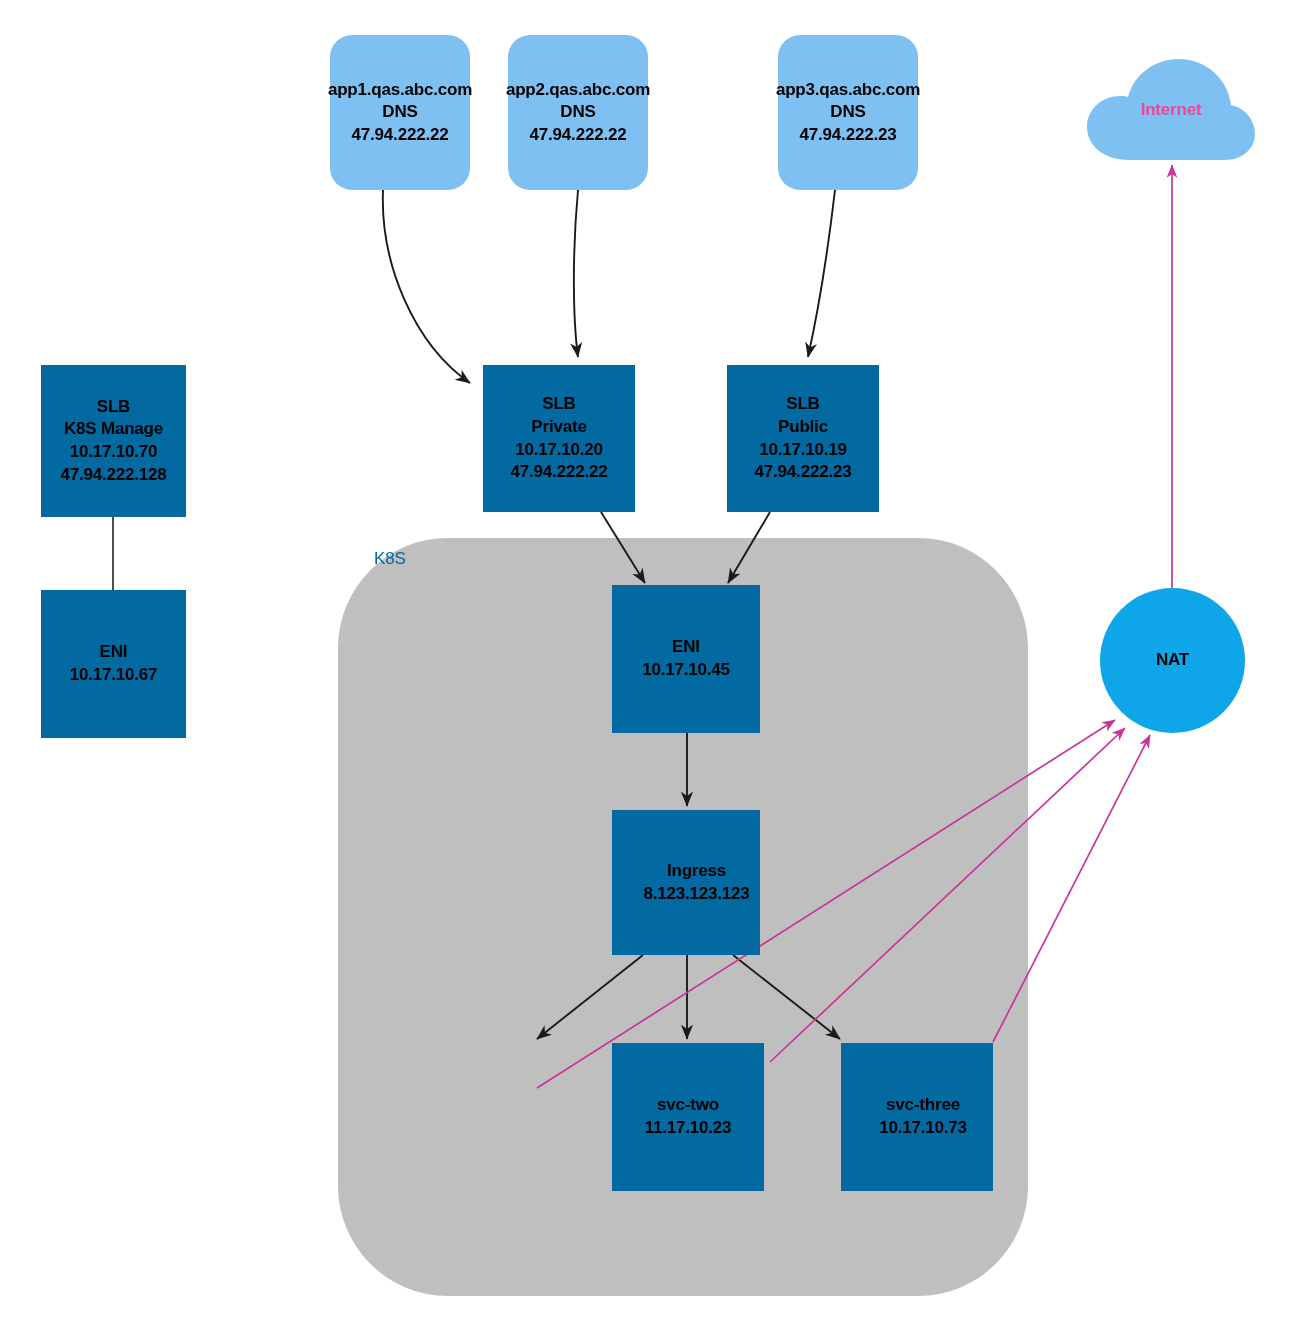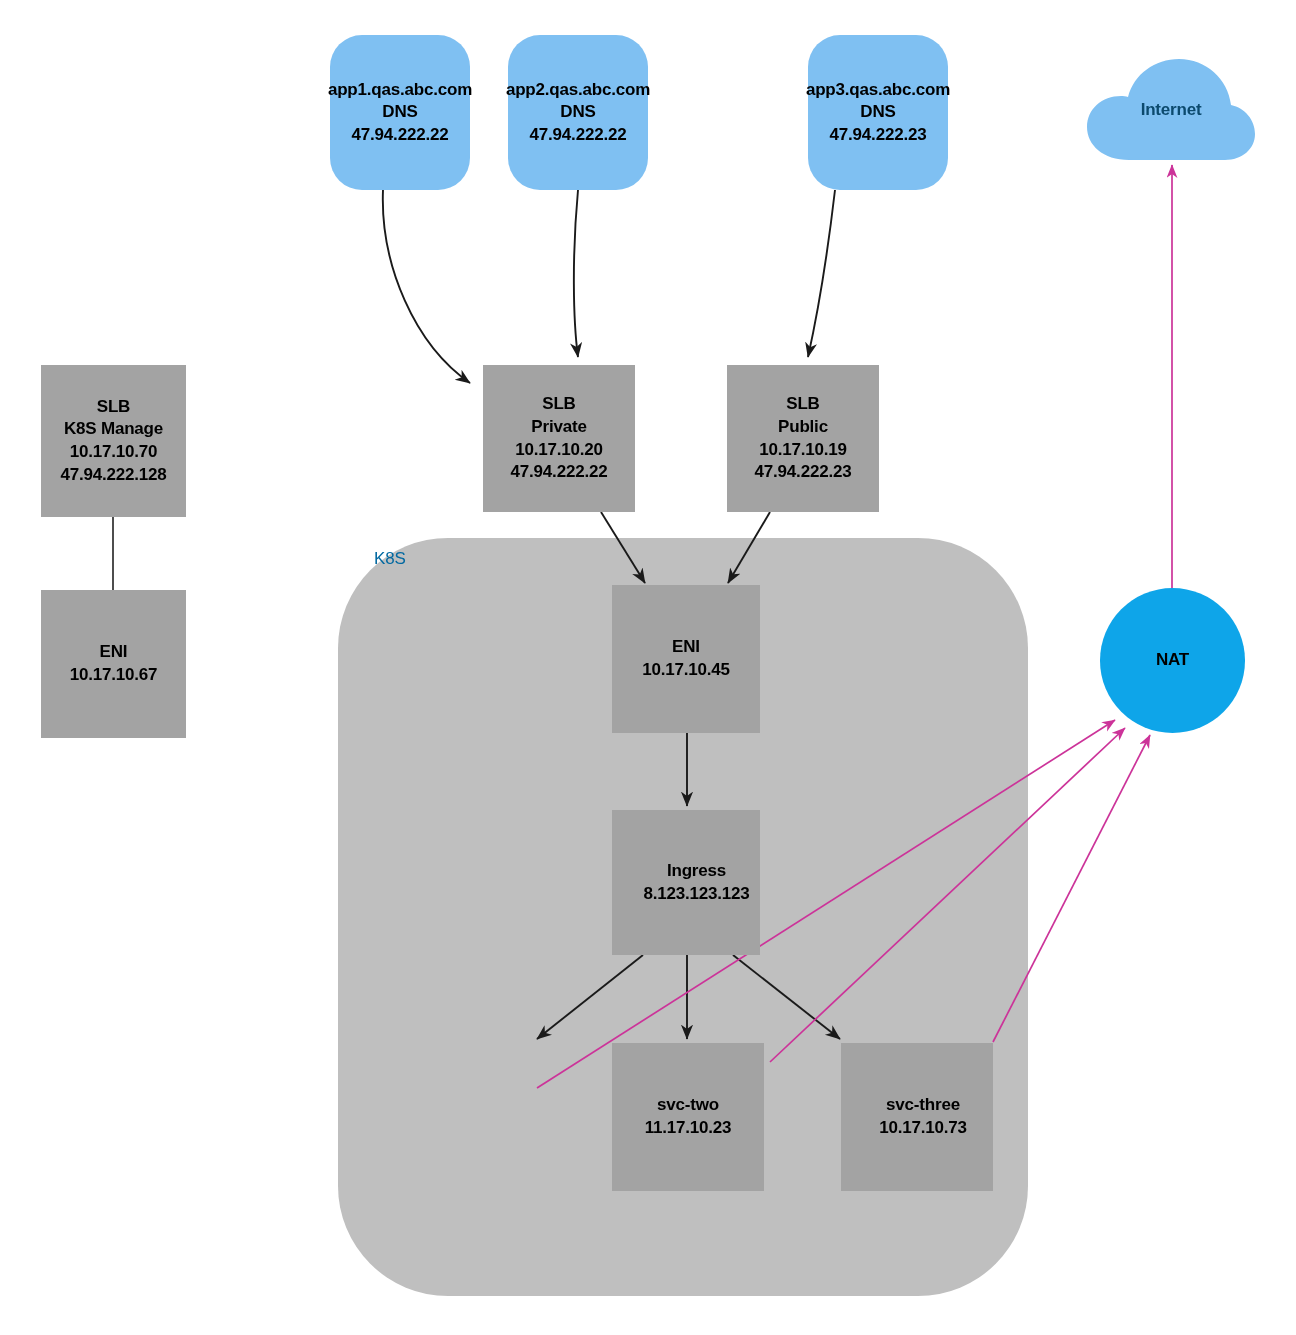--- a/index.html
+++ b/index.html
@@ -34,25 +34,25 @@
     justify-content: center;
     text-align: center;
     color: #000000;
     font-weight: bold;
     font-size: 17px;
     line-height: 1.33;
     letter-spacing: -0.2px;
     white-space: pre-line;
   }
   .rect {
-    background: #a3a3a3;
+    background: #0369a1;
   }
   .rounded {
     background: #7FC0F2;
-    border-radius: 32px;
+    border-radius: 22px;
   }
   .circle {
     background: #0ea5e9;
     border-radius: 50%;
   }
   .k8s-zone {
     position: absolute;
     background: #BFBFBF;
     border-radius: 110px;
   }
@@ -64,21 +64,21 @@
     letter-spacing: -0.1px;
   }
   .cloud {
     position: absolute;
   }
   .cloud-label {
     position: absolute;
     display: flex;
     align-items: center;
     justify-content: center;
-    color: #0c4a6e;
+    color: #ec4899;
     font-weight: bold;
     font-size: 17px;
     letter-spacing: -0.2px;
   }
 </style>
 </head>
 <body>
 
 <div id="canvas">
 
@@ -121,21 +121,21 @@
 
     <line x1="1172" y1="592" x2="1172" y2="165" stroke="#CC3399" stroke-width="1.7" marker-end="url(#arrow-pink)"></line>
   </svg>
 
   <div class="node rounded" style="left:330px; top:35px; width:140px; height:155px;">app1.qas.abc.com
 DNS
 47.94.222.22</div>
   <div class="node rounded" style="left:508px; top:35px; width:140px; height:155px;">app2.qas.abc.com
 DNS
 47.94.222.22</div>
-  <div class="node rounded" style="left:778px; top:35px; width:140px; height:155px;margin-left:30px;">app3.qas.abc.com
+  <div class="node rounded" style="left:778px; top:35px; width:140px; height:155px;">app3.qas.abc.com
 DNS
 47.94.222.23</div>
 
   <div class="cloud" style="left:1085px; top:55px; width:172px; height:110px;">
     <svg width="172" height="110" viewBox="0 0 172 110">
       <path d="M 44,105
                C 18,105 2,90 2,72
                C 2,54 17,41 36,41
                C 38,41 41,41 43,42
                C 49,19 70,4 94,4

